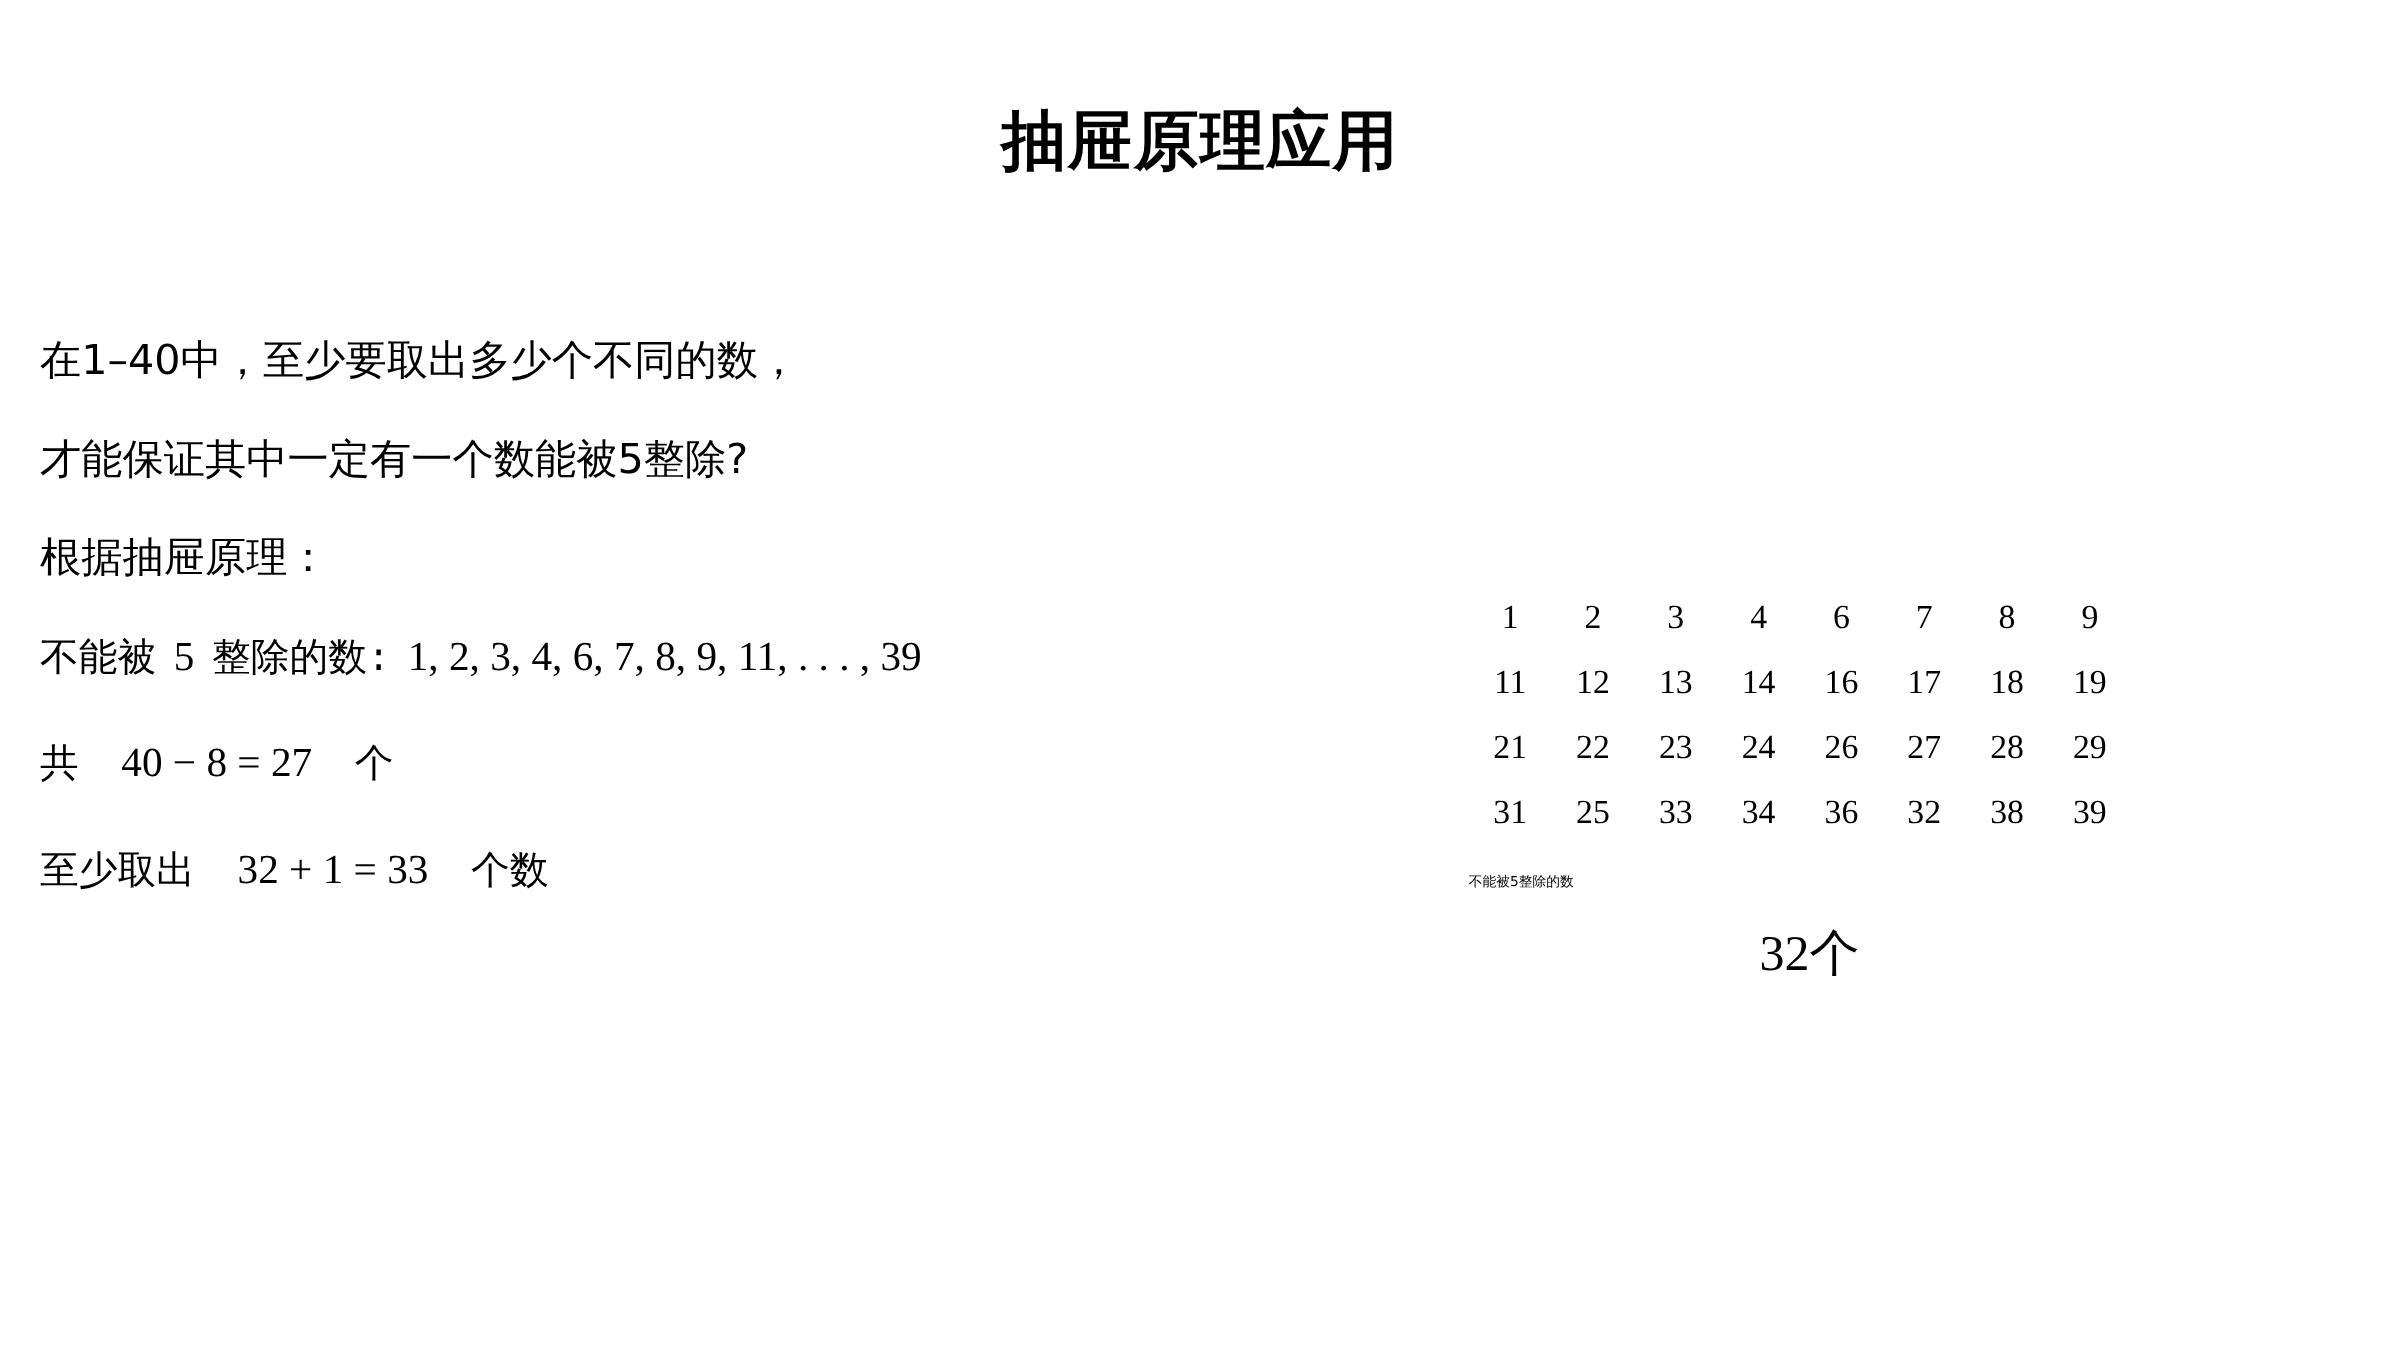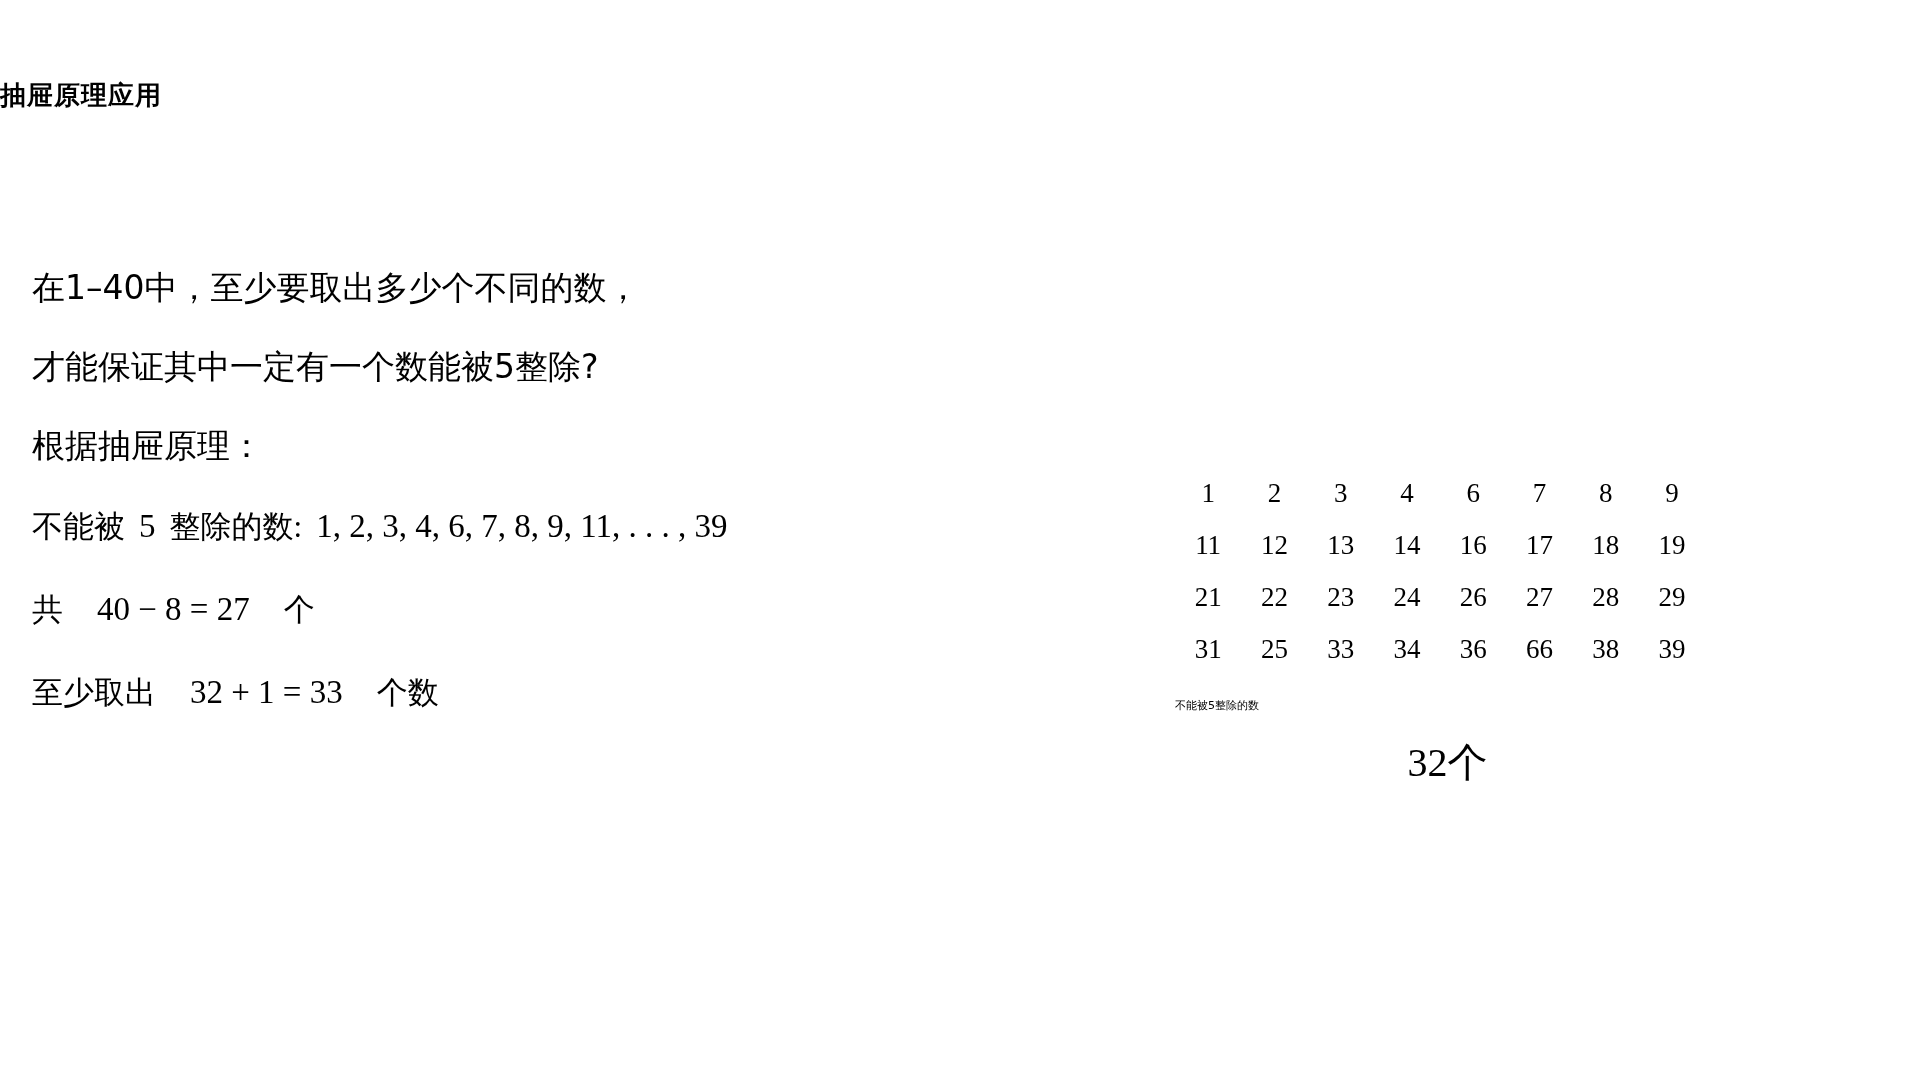--- a/index.html
+++ b/index.html
@@ -18,21 +18,22 @@
   .slide {
     position: absolute;
     inset: 0;
     background: #ffffff;
   }
   .title {
     position: absolute;
     top: 78px;
     left: 0;
     width: 1920px;
-    font-size: 26px;
+    text-align: center;
+    font-size: 52px;
     font-weight: bold;
     letter-spacing: 1px;
     font-family: "DejaVu Sans", "Liberation Sans", sans-serif;
   }
   .body-col {
     position: absolute;
     left: 32px;
     top: 248px;
     width: 1000px;
   }
@@ -42,21 +43,21 @@
     white-space: nowrap;
     font-family: "DejaVu Sans", "Liberation Sans", sans-serif;
   }
   .math-line {
     font-family: "Liberation Serif", "DejaVu Serif", serif;
     font-size: 33px;
     line-height: 82px;
     white-space: nowrap;
   }
   .math-line .cjk {
-    font-family: Liberation Serif, serif;
+    font-family: Liberation Mono, monospace;
     font-size: 31px;
   }
   .math-line .mi {
     font-style: normal;
     font-family: "Liberation Serif", "DejaVu Serif", serif;
   }
   .gap-sm { display: inline-block; width: 14px; }
   .gap-md { display: inline-block; width: 34px; }
 
   .grid-wrap {
@@ -150,21 +151,21 @@
           <td>27</td>
           <td>28</td>
           <td>29</td>
         </tr>
         <tr>
           <td>31</td>
           <td>25</td>
           <td>33</td>
           <td>34</td>
           <td>36</td>
-          <td>66</td>
+          <td>32</td>
           <td>38</td>
           <td>39</td>
         </tr>
       </tbody>
     </table>
 
     <div class="grid-caption">不能被5整除的数</div>
     <div class="grid-total">32个</div>
   </div>
 

